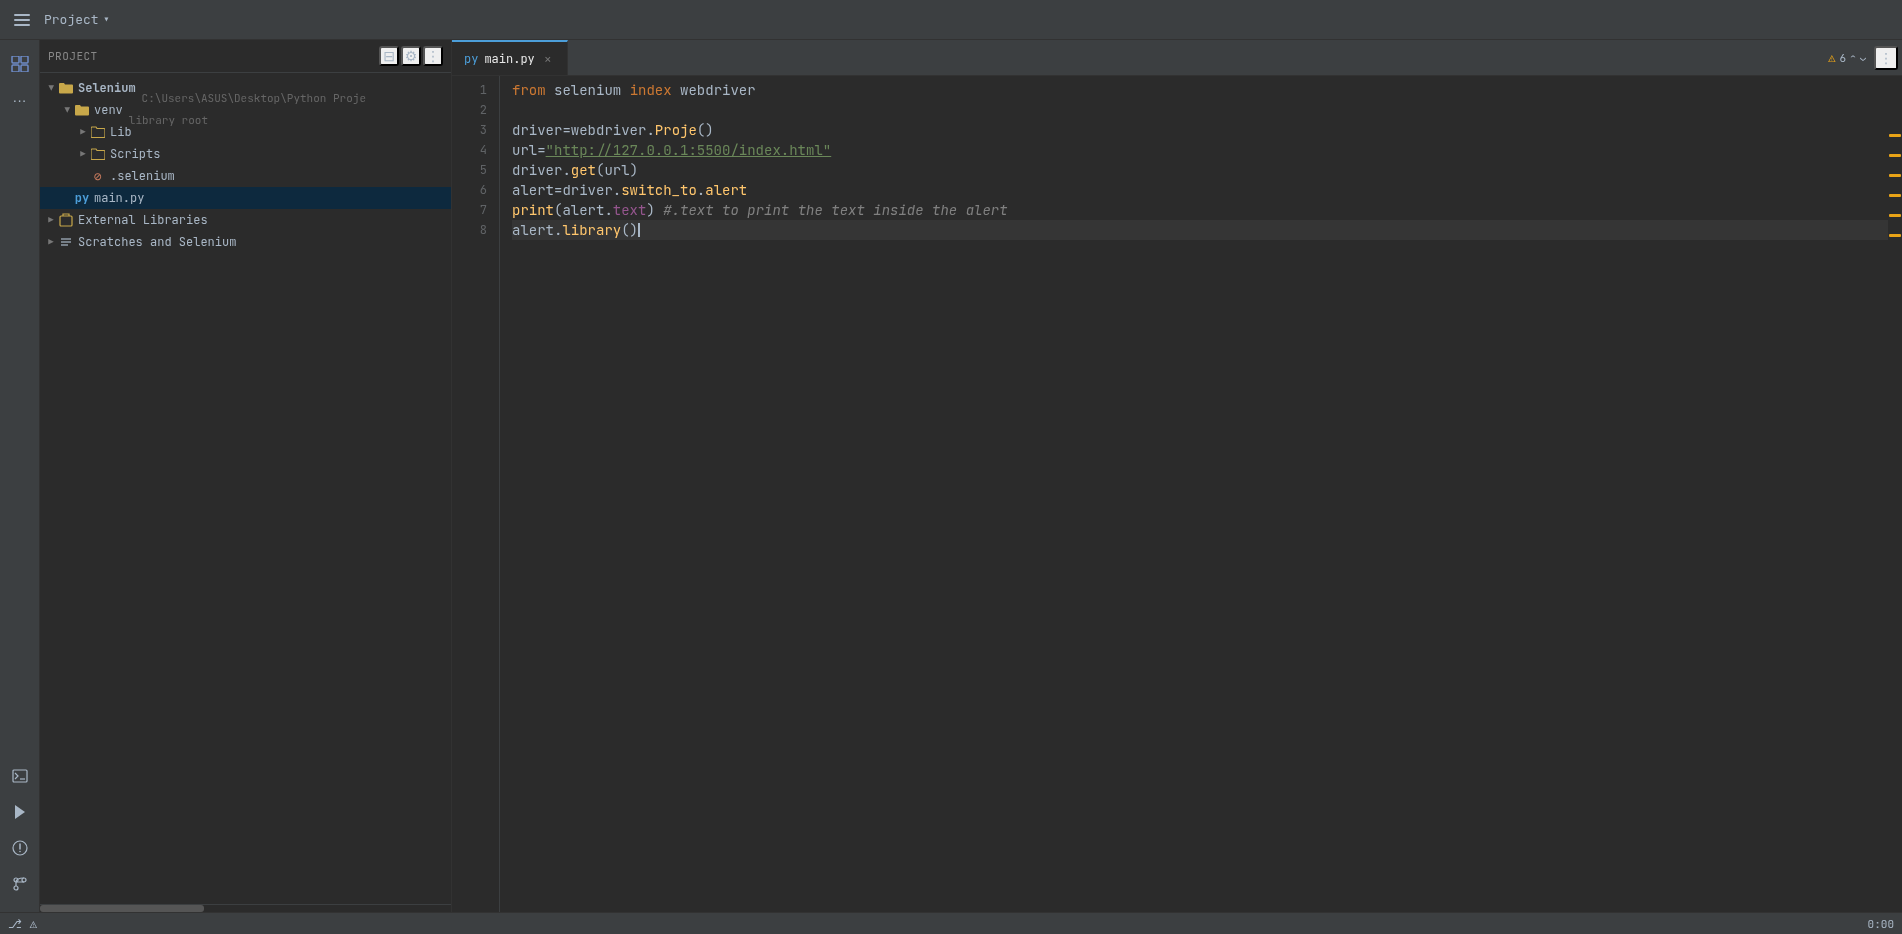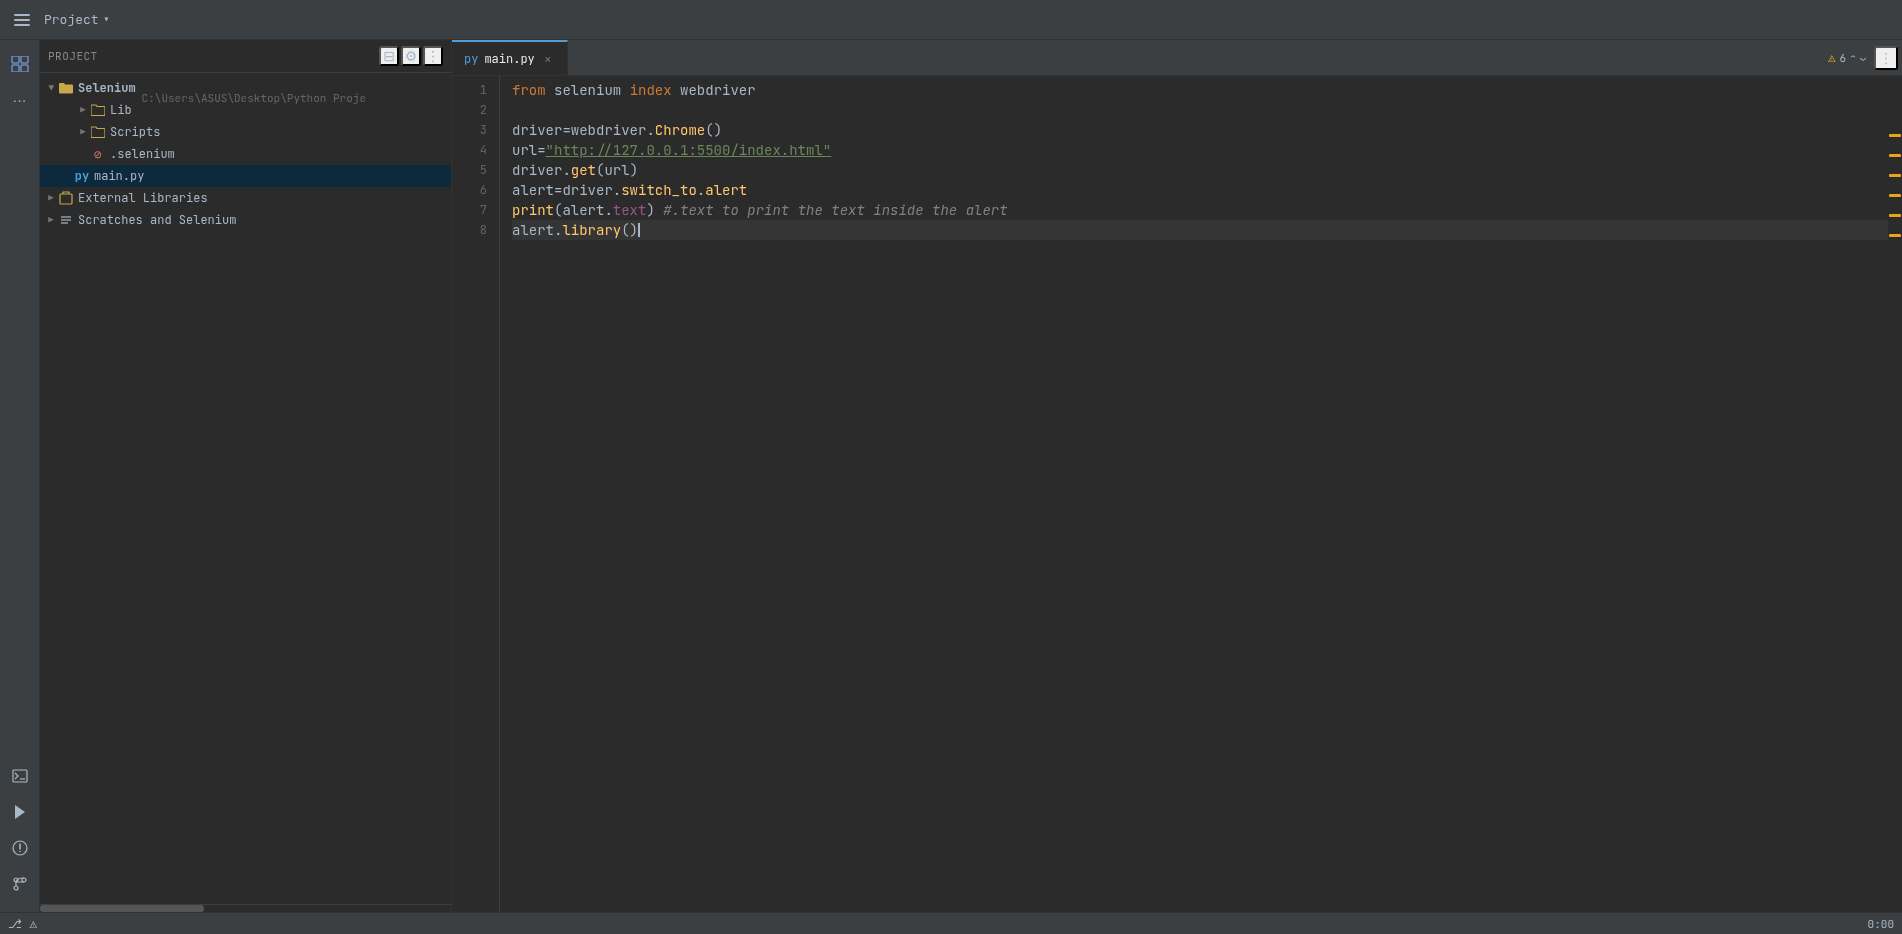--- a/index.html
+++ b/index.html
@@ -429,20 +429,30 @@
         <span class="tree-arrow open">▶</span>
         <span class="tree-icon">
           <svg width="14" height="12" viewBox="0 0 14 12" fill="#c8a84a">
             <path d="M0 2 Q0 1 1 1 L5 1 L6 2.5 L13 2.5 Q14 2.5 14 3.5 L14 10.5 Q14 11.5 13 11.5 L1 11.5 Q0 11.5 0 10.5 Z"></path>
           </svg>
         </span>
         <span class="tree-label-root">Selenium</span>
         <span class="tree-label-secondary">C:\Users\ASUS\Desktop\Python Proje</span>
       </div>
 
+      <div class="tree-item tree-indent-1">
+        <span class="tree-arrow open">▶</span>
+        <span class="tree-icon">
+          <svg width="14" height="12" viewBox="0 0 14 12" fill="#c8a84a">
+            <path d="M0 2 Q0 1 1 1 L5 1 L6 2.5 L13 2.5 Q14 2.5 14 3.5 L14 10.5 Q14 11.5 13 11.5 L1 11.5 Q0 11.5 0 10.5 Z"></path>
+          </svg>
+        </span>
+        <span class="tree-label">venv</span>
+        <span class="tree-label-secondary">library root</span>
+      </div>
 
       <div class="tree-item tree-indent-2">
         <span class="tree-arrow">▶</span>
         <span class="tree-icon">
           <svg width="14" height="12" viewBox="0 0 14 12" fill="#c8a84a">
             <path d="M0 2 Q0 1 1 1 L5 1 L6 2.5 L13 2.5 Q14 2.5 14 3.5 L14 10.5 Q14 11.5 13 11.5 L1 11.5 Q0 11.5 0 10.5 Z" fill="none" stroke="#c8a84a" stroke-width="1.2"></path>
           </svg>
         </span>
         <span class="tree-label">Lib</span>
       </div>
@@ -544,21 +554,21 @@
           <span class="mod-webdriver">webdriver</span>
         </div>
 
         <div class="code-line">&nbsp;</div>
 
         <div class="code-line">
           <span class="var-name">driver</span>
           <span>=</span>
           <span class="var-name">webdriver</span>
           <span>.</span>
-          <span class="method-name">Chrome</span>
+          <span class="method-name">Proje</span>
           <span class="paren">()</span>
         </div>
 
         <div class="code-line">
           <span class="var-name">url</span>
           <span>=</span>
           <span class="string-val">"http://127.0.0.1:5500/index.html"</span>
         </div>
 
         <div class="code-line">

